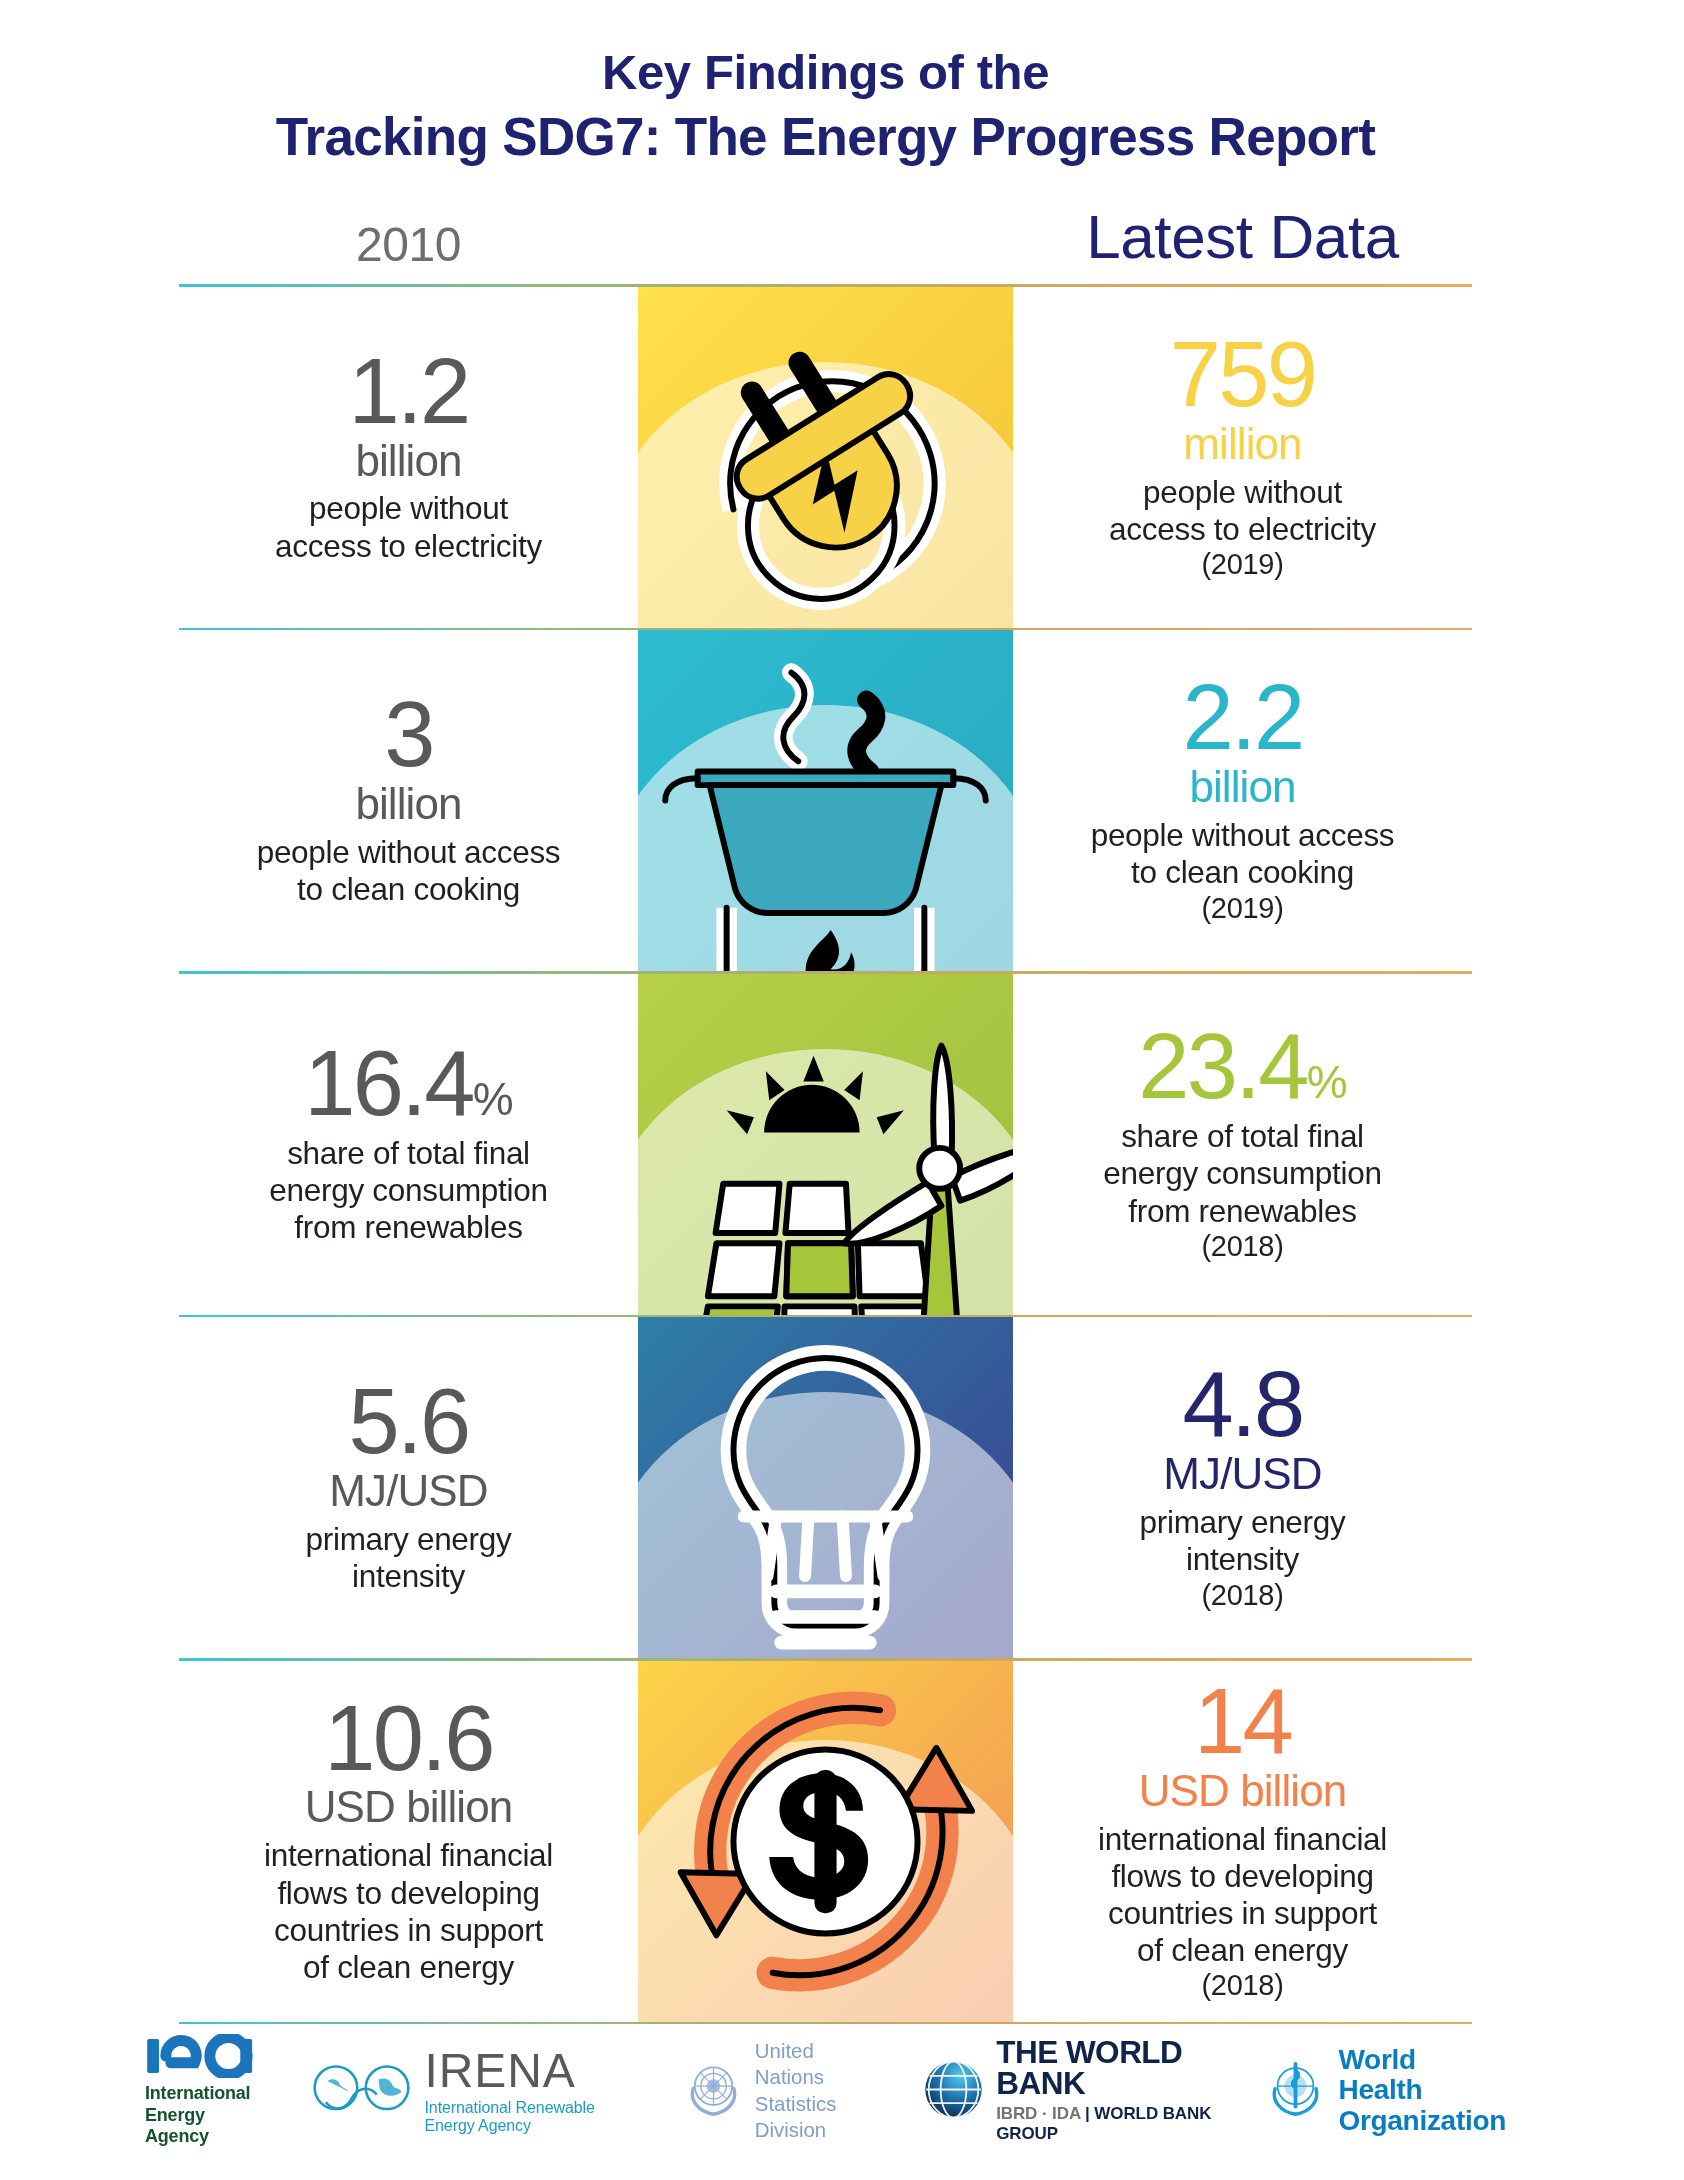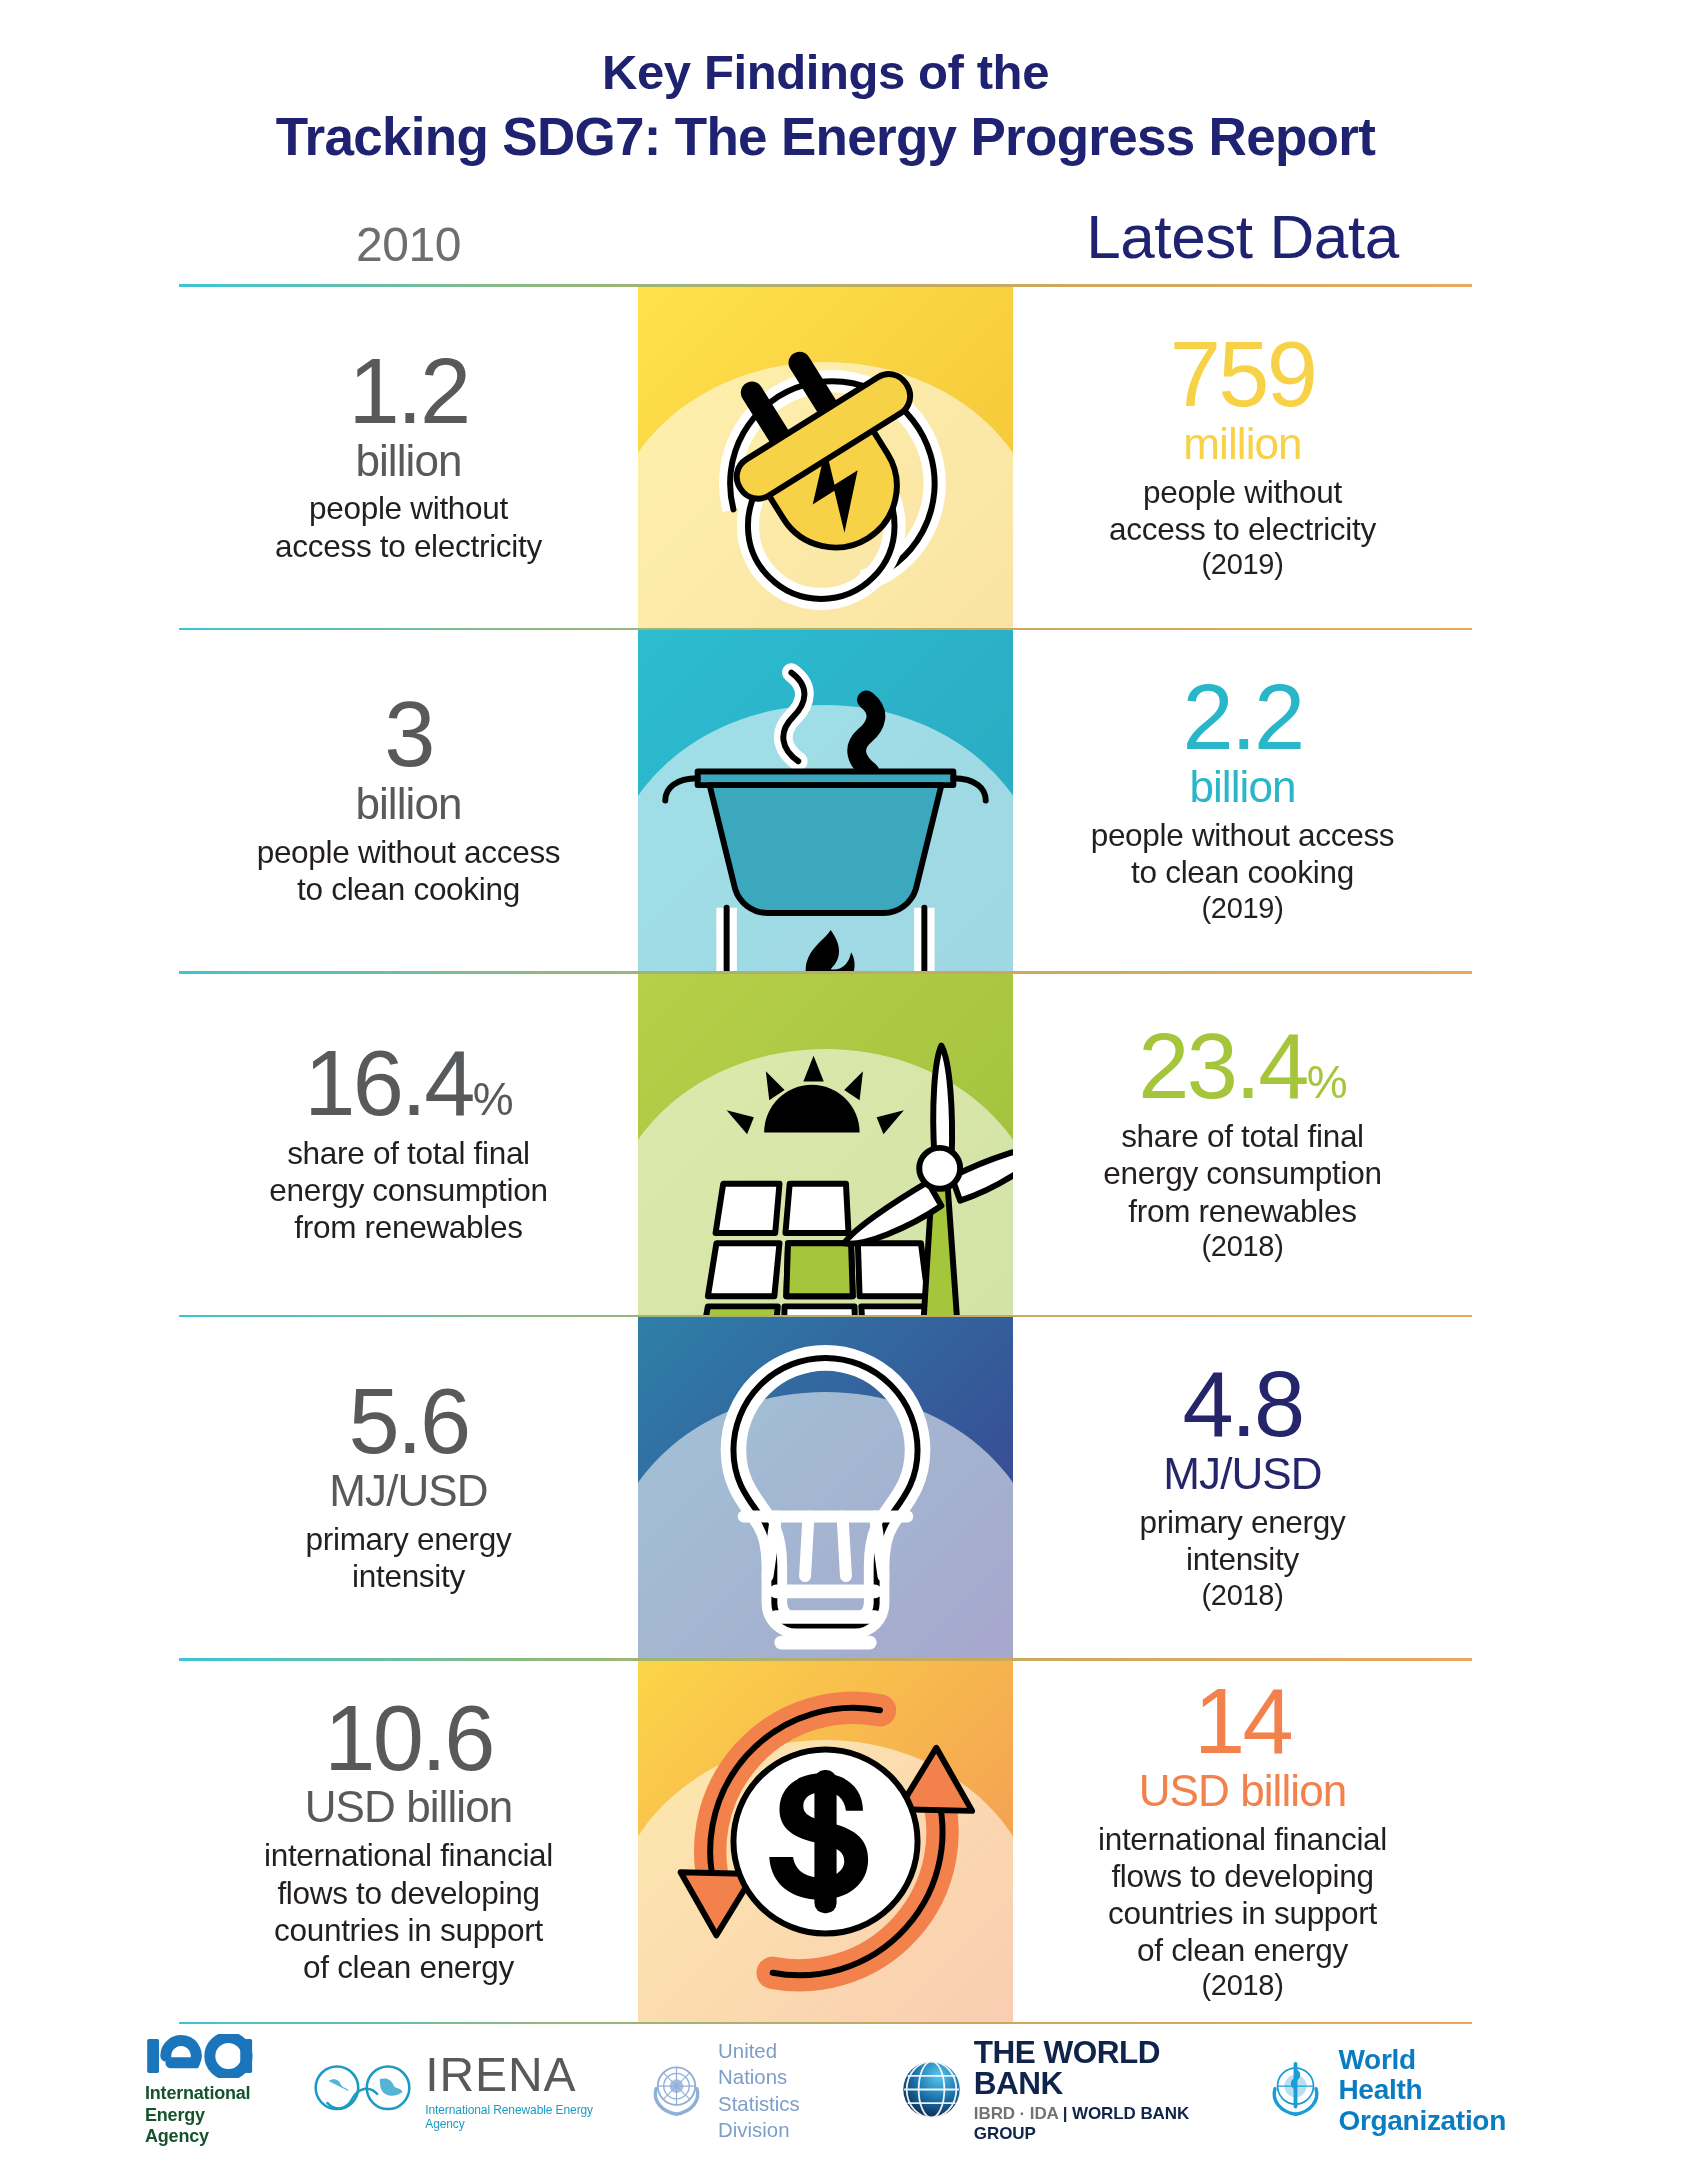--- a/index.html
+++ b/index.html
@@ -104,21 +104,21 @@
   .iea-mark { font-size: 0; }
   .iea-sub {
     font-size: 18px; font-weight: 700; color: #14532d;
     line-height: 1.18; margin-top: 5.1px; letter-spacing: -0.2px;
   }
   .irena-word {
     font-size: 48px; font-weight: 300; color: #58595b;
     letter-spacing: 0.9px; line-height: 1;
   }
   .irena-sub {
-    font-size: 12px; color: #1b9bc4; letter-spacing: -0.1px;
+    font-size: 16px; color: #1b9bc4; letter-spacing: -0.1px;
     margin-top: 4px;
   }
   .un-text {
     font-size: 20.4px; color: #7d9ec9; line-height: 1.3; margin-left: 10.2px;
   }
   .wb-main {
     font-size: 31.5px; font-weight: 700; color: #10234a;
     letter-spacing: -0.5px; line-height: 1;
   }
   .wb-sub {

